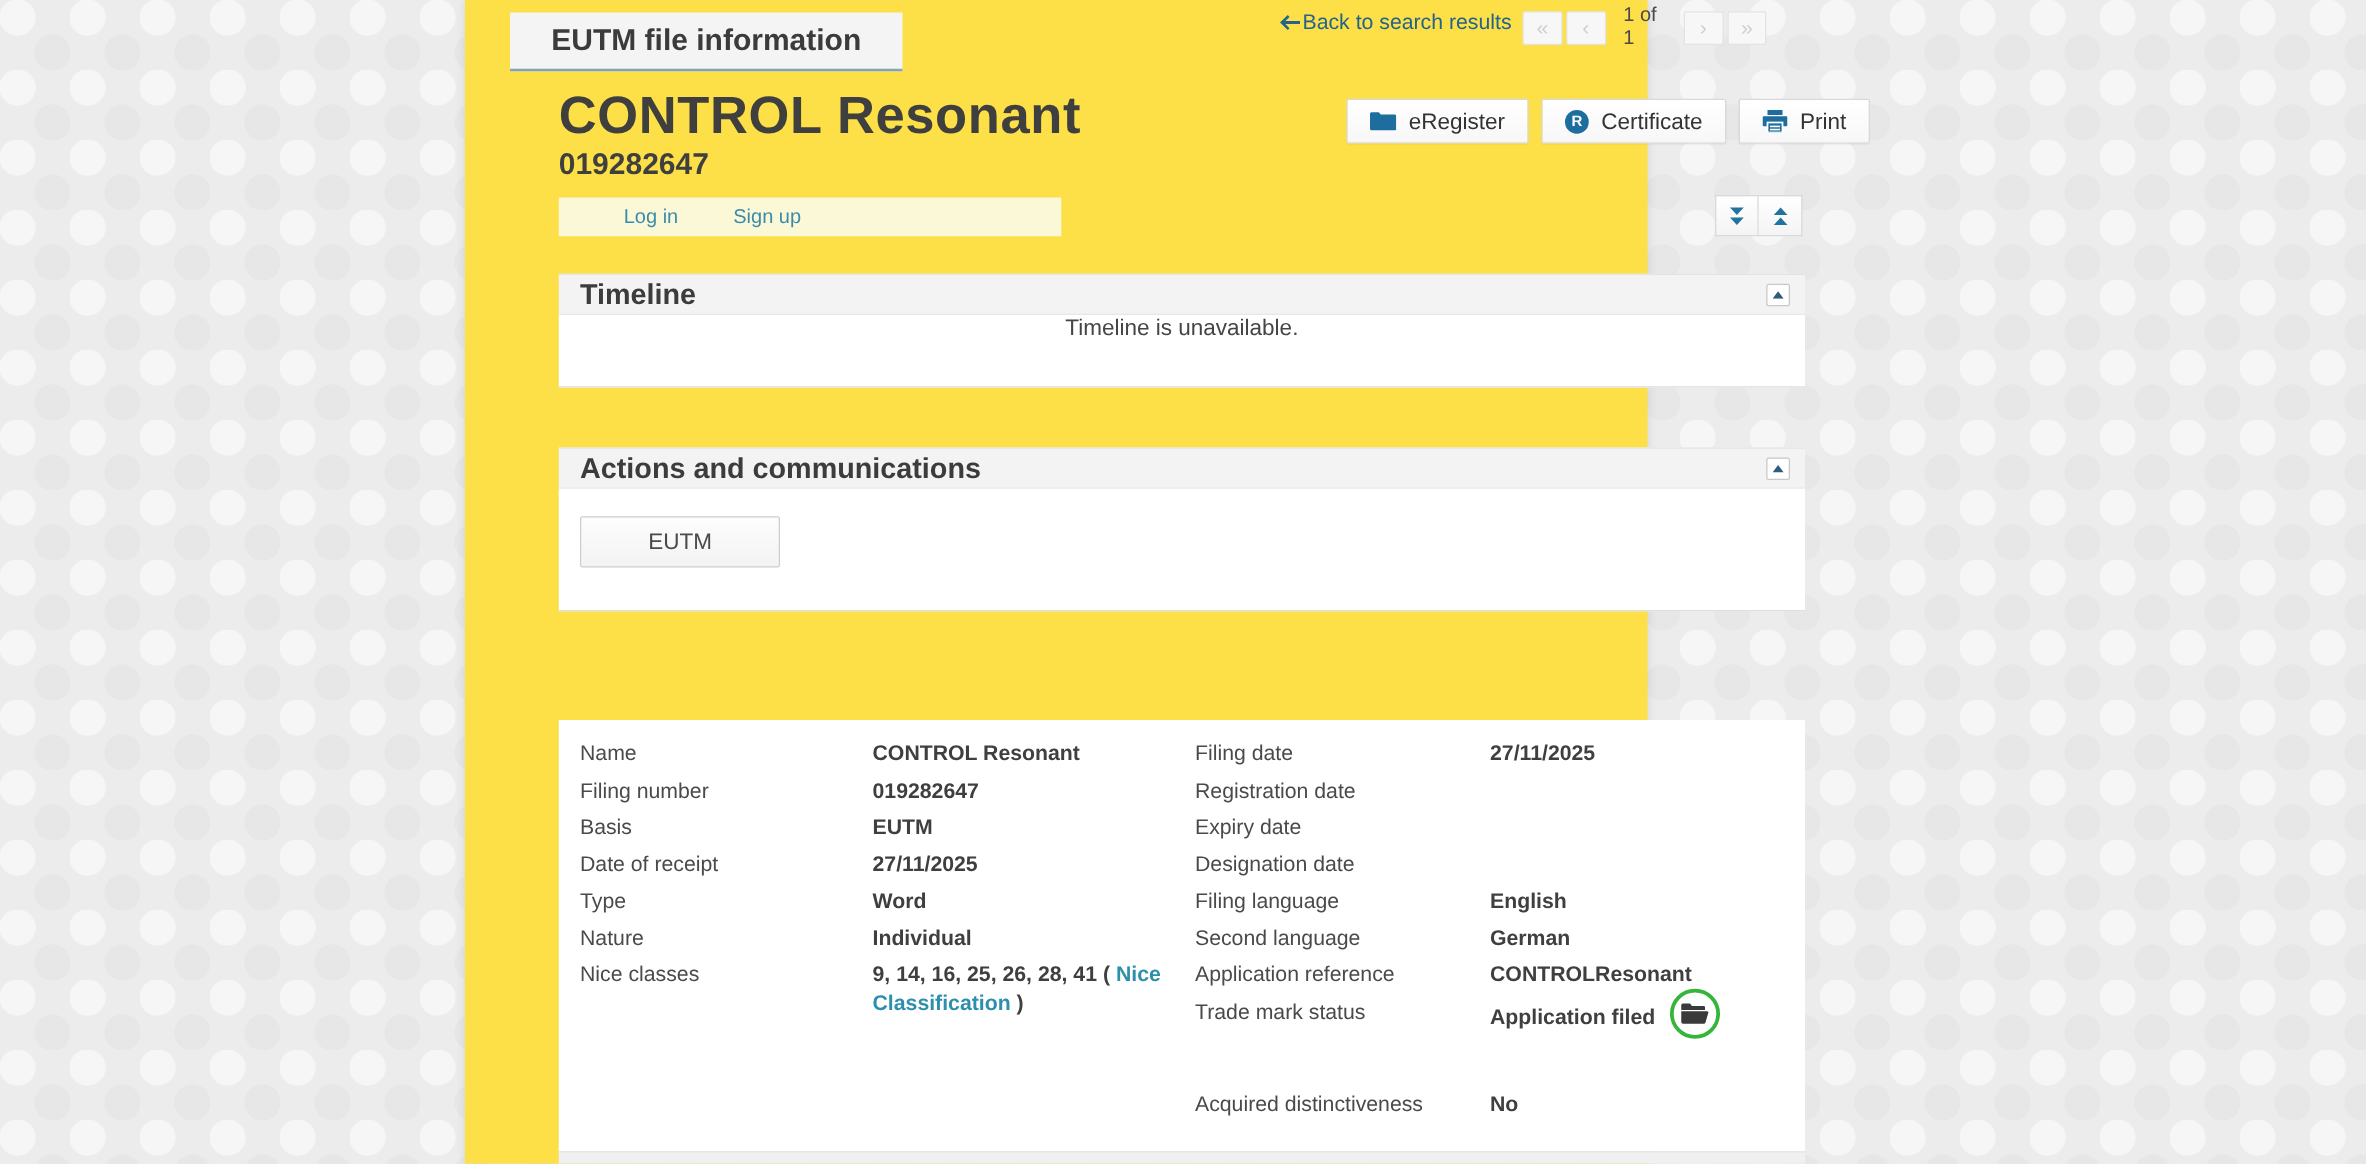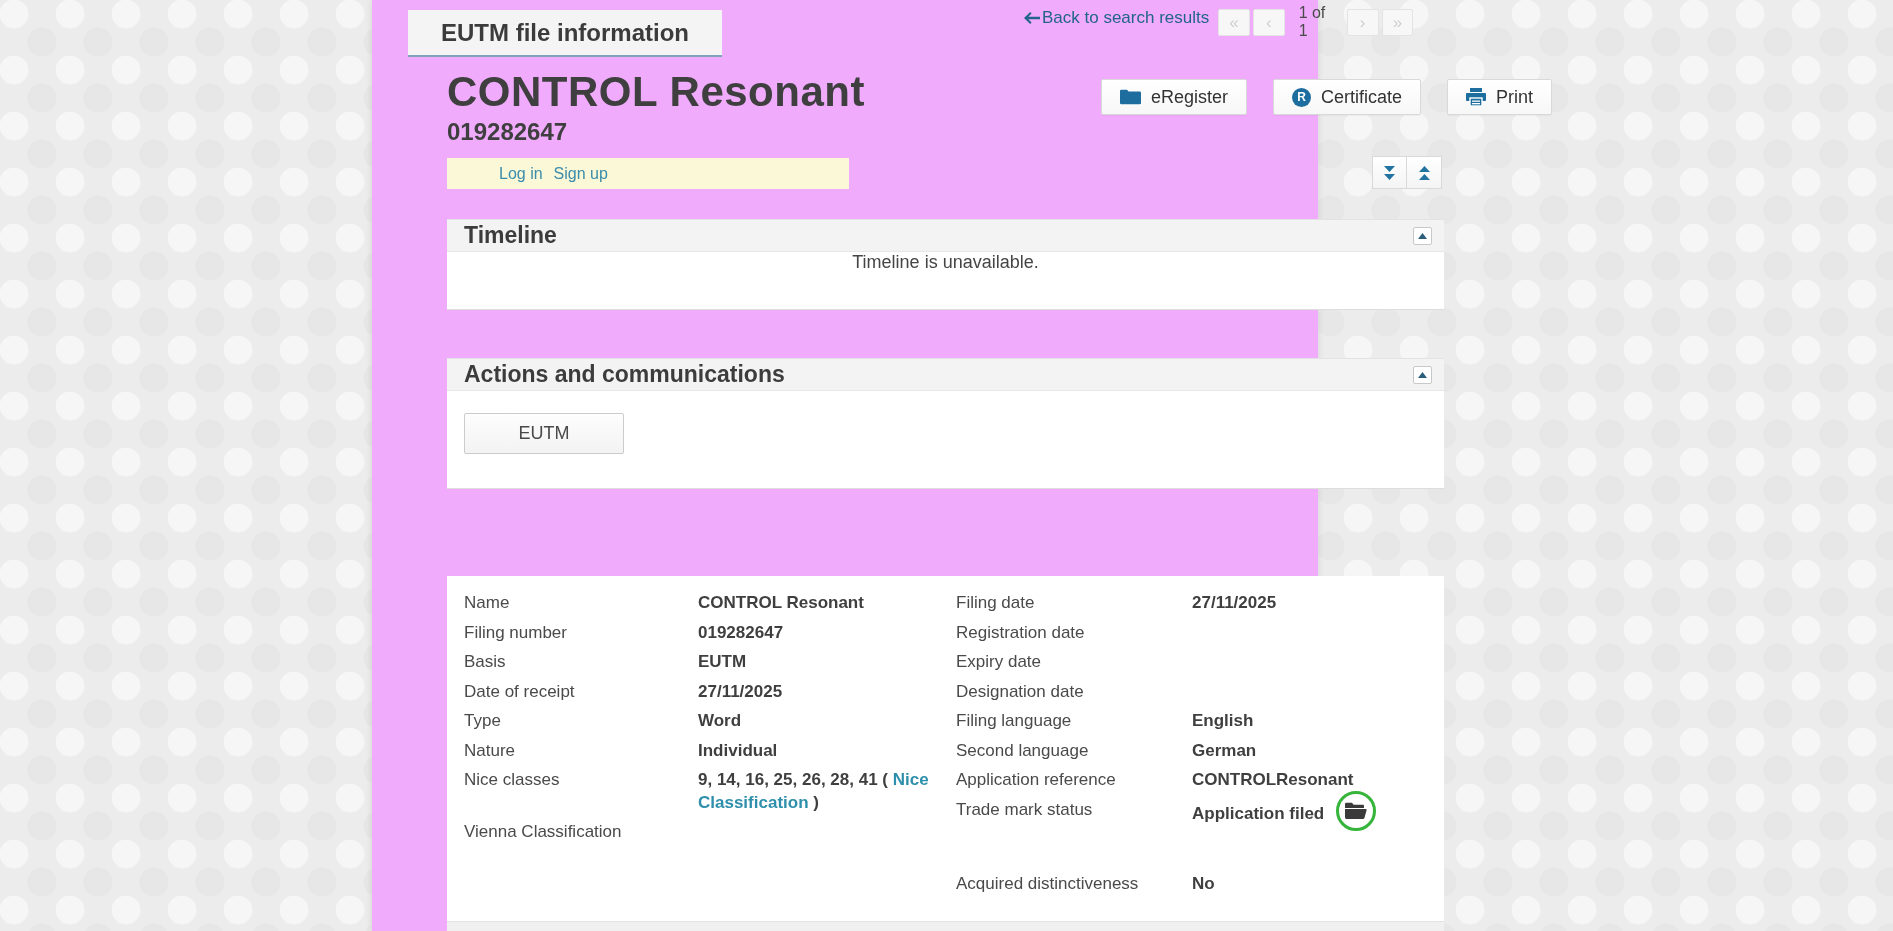--- a/index.html
+++ b/index.html
@@ -9,21 +9,21 @@
     background-color:#ececec;
     background-image:
       radial-gradient(circle at 25% 25%, rgba(255,255,255,.5) 0 14px, transparent 15px),
       radial-gradient(circle at 75% 75%, rgba(223,223,223,.45) 0 14px, transparent 15px);
     background-size:56px 56px;
     position:relative;
     color:#444;
   }
   .content {
     position:absolute; left:372px; top:0; width:946px; height:931px;
-    background:#f0abfc; box-shadow:0 0 7px rgba(0,0,0,.10);text-decoration:underline;
+    background:#fde047; box-shadow:0 0 7px rgba(0,0,0,.10);text-decoration:underline;
   }
   
   .file-tab {
     position:absolute; left:36px; top:10px; width:314px; height:47px;
     background:#f4f4f4; border-bottom:2px solid #7fa4bb;
     display:flex; align-items:center; justify-content:center;
     font-size:24px; font-weight:600; color:#3b3b3b;
   }
   
   .back-link {
@@ -34,38 +34,38 @@
   .pg-btn {
     width:37px; height:27px; margin-right:3px; background:#f7f7f7;
     border:1px solid #e3e3e3; border-radius:2px; color:#cfcfcf;
     font-size:17px; line-height:25px; text-align:center; user-select:none;
   }
   .pg-label { margin:0 14px 0 11px; font-size:16px; color:#4a4a4a; }
   
   .tm-title { position:absolute; left:75px; top:68px; font-size:42px; font-weight:600; color:#3f3f3f; letter-spacing:.5px; }
   .tm-number { position:absolute; left:75px; top:118px; font-size:24px; font-weight:700; color:#3f3f3f; }
   
-  .hdr-buttons { position:absolute; left:729px; top:79px; display:flex; gap:26px; }
+  .hdr-buttons { position:absolute; left:705px; top:79px; display:flex; gap:10px; }
   .hdr-btn {
     height:36px; padding:0 18px; display:flex; align-items:center; gap:10px;
     background:linear-gradient(#ffffff,#f7f7f7); border:1px solid #d9d9d9; border-radius:2px;
     font-size:18px; color:#333; cursor:pointer; box-shadow:0 1px 1px rgba(0,0,0,.04);
   }
   .reg-circle {
     width:19px; height:19px; border-radius:50%; background:#1d6e9e; color:#fff;
     font-size:12px; font-weight:700; text-align:center; line-height:19px;
   }
   
   .login-bar {
     position:absolute; left:75px; top:158px; width:402px; height:31px;
     background:#fbf8d7; display:flex; align-items:center; font-size:16px; color:#4a4a42;
     padding-left:16px;
   }
   .login-bar a { color:#3b8cab; text-decoration:none; cursor:pointer; }
-  .login-link { margin-left:36px; } .signup-link { margin-left:11px; }
+  .login-link { margin-left:36px; } .signup-link { margin-left:44px; }
   .expand-tools { position:absolute; left:1000px; top:156px; display:flex; }
   .tool-btn {
     width:35px; height:33px; background:linear-gradient(#fff,#f4f4f4);
     border:1px solid #d9d9d9; display:flex; align-items:center; justify-content:center; cursor:pointer;
   }
   .tool-btn + .tool-btn { border-left:none; }
   
   .section-header {
     position:absolute; left:75px; width:997px; height:33px;
     background:#f3f3f3; border-top:1px solid #e3e3e3; border-bottom:1px solid #e7e7e7;
@@ -230,24 +230,20 @@
         <span class="fvalue">Word</span>
       </div>
       <div class="frow">
         <span class="flabel">Nature</span>
         <span class="fvalue">Individual</span>
       </div>
       <div class="frow">
         <span class="flabel">Nice classes</span>
         <span class="fvalue nice-value"><span>9, 14, 16, 25, 26, 28, 41 ( </span><a>Nice Classification</a><span> )</span></span>
       </div>
-      <div class="frow row-vienna">
-        <span class="flabel">Vienna Classification</span>
-        <span class="fvalue"></span>
-      </div>
     </div>
 
     <div class="fields-right">
       <div class="frow">
         <span class="flabel">Filing date</span>
         <span class="fvalue">27/11/2025</span>
       </div>
       <div class="frow">
         <span class="flabel">Registration date</span>
         <span class="fvalue"></span>

